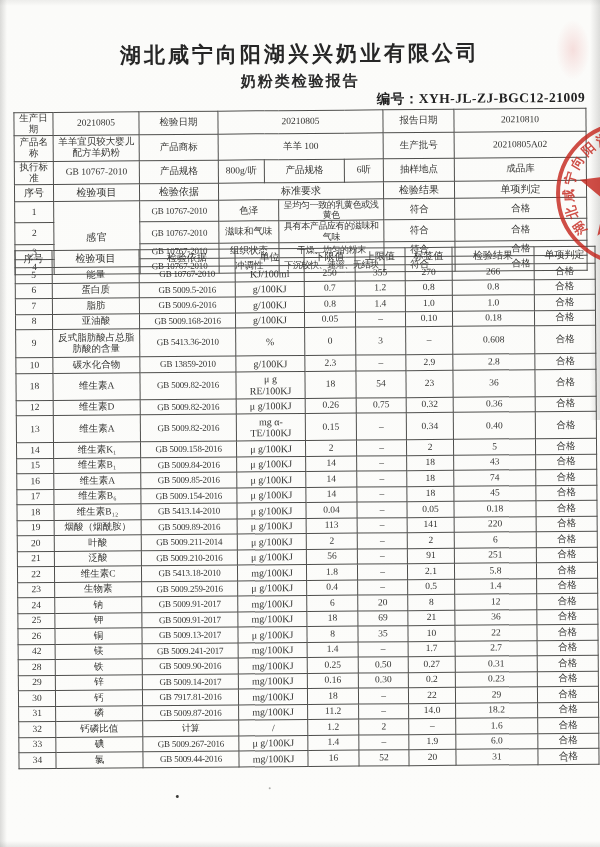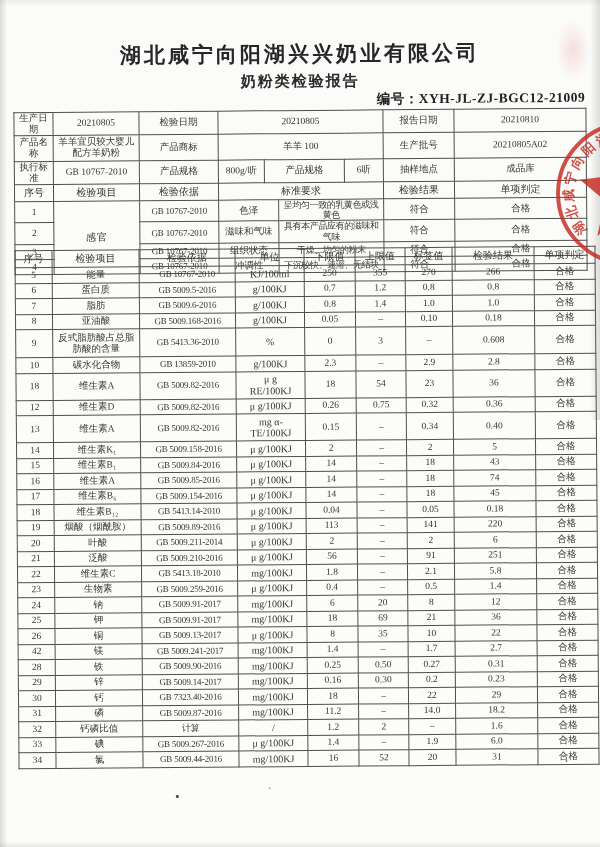--- a/index.html
+++ b/index.html
@@ -439,21 +439,21 @@
             <td class="unit-cell">mg/100KJ</td>
             <td>0.16</td>
             <td>0.30</td>
             <td>0.2</td>
             <td>0.23</td>
             <td>合格</td>
           </tr>
           <tr style="height: 15.5px;">
             <td>30</td>
             <td>钙</td>
-            <td class="basis-cell">GB 7323.40-2016</td>
+            <td class="basis-cell">GB 7917.81-2016</td>
             <td class="unit-cell">mg/100KJ</td>
             <td>18</td>
             <td>–</td>
             <td>22</td>
             <td>29</td>
             <td>合格</td>
           </tr>
           <tr style="height: 15.5px;">
             <td>31</td>
             <td>磷</td>

